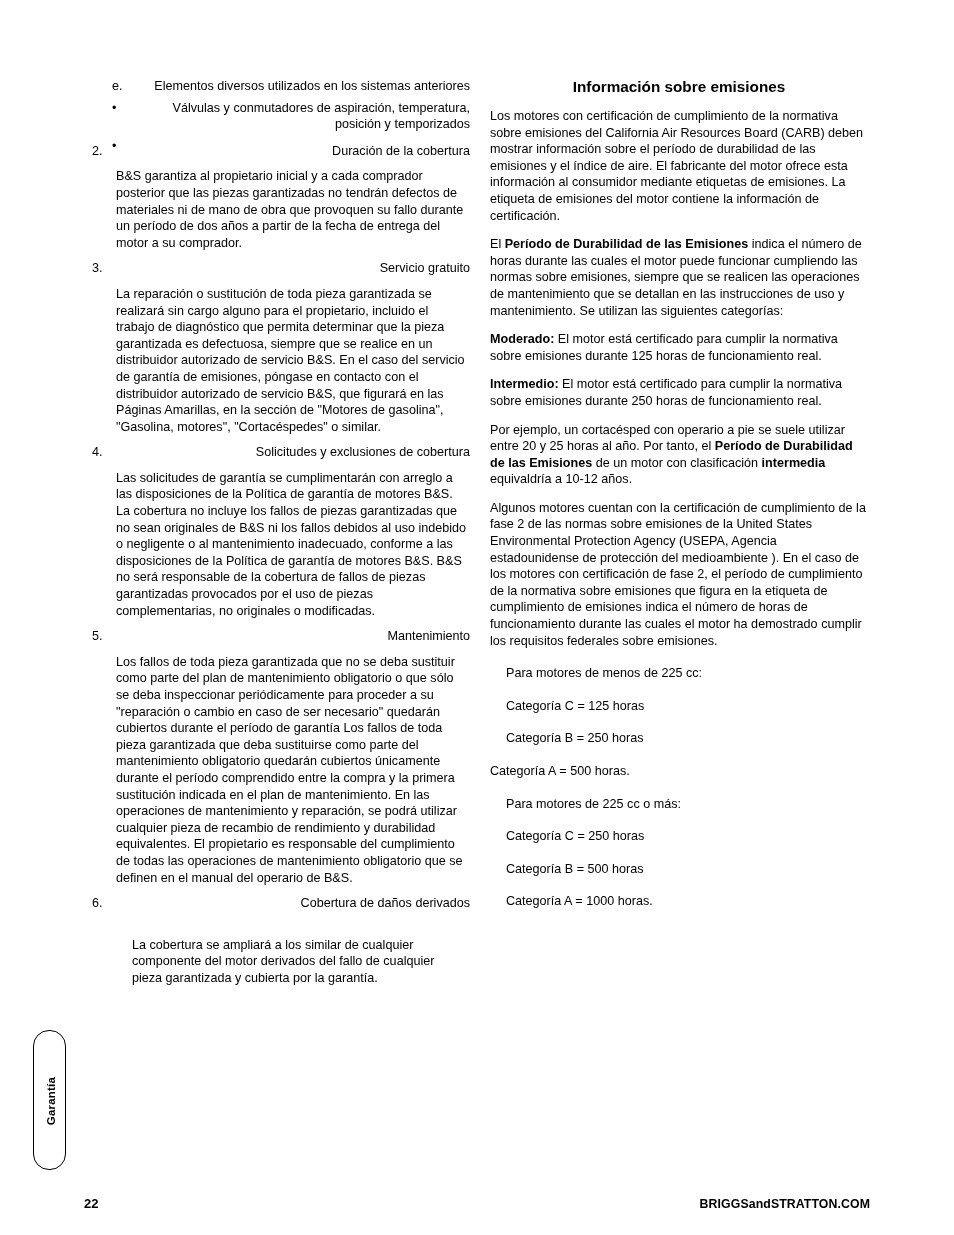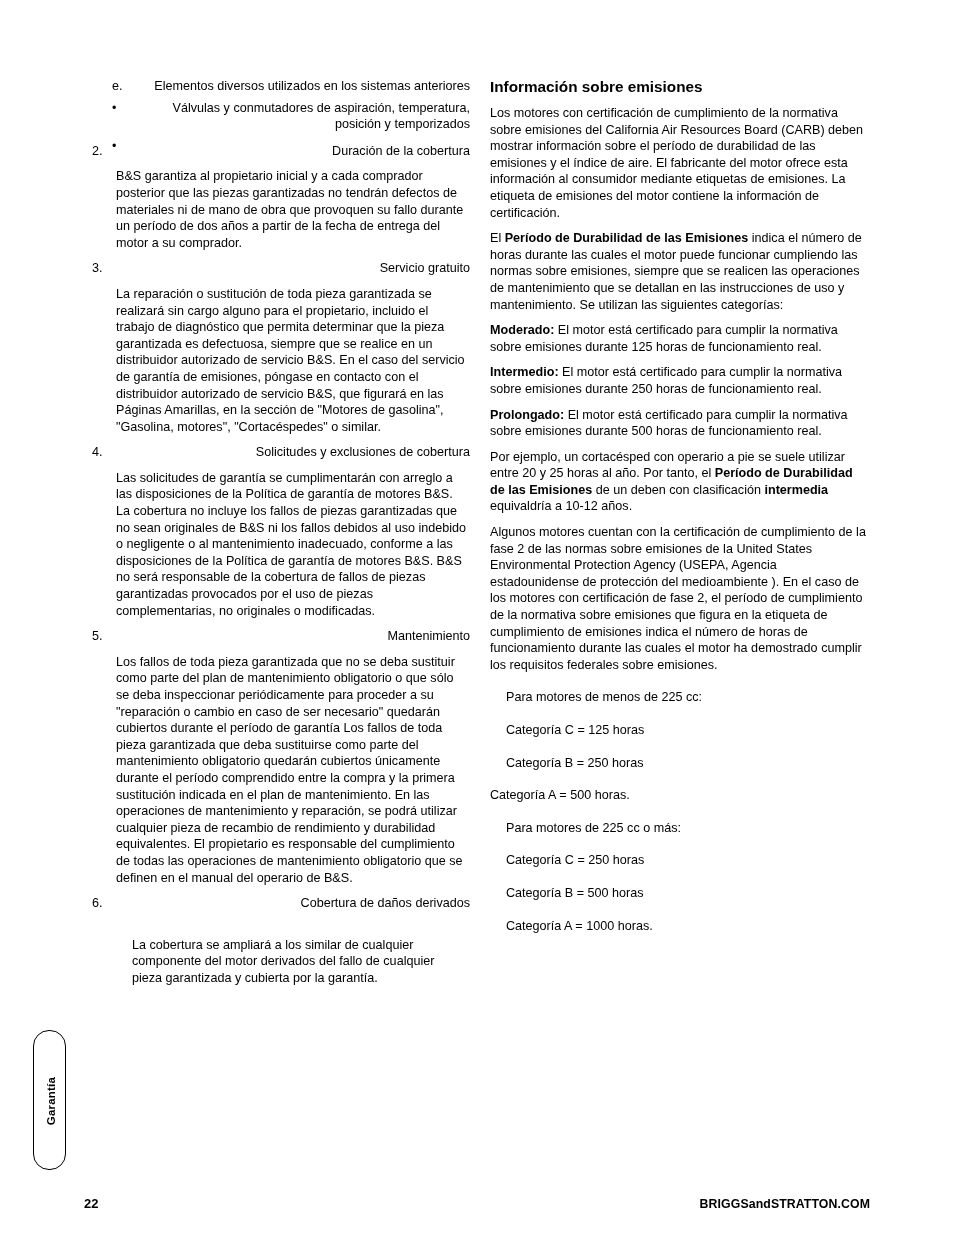--- a/index.html
+++ b/index.html
@@ -60,24 +60,25 @@
   .col-right {
     left: 490px;
     width: 378px;
   }
 
   h2.section-title {
     font-size: 15.3px;
     font-weight: bold;
     margin: 0 0 9px 0;
     line-height: 18px;
+    text-align: center;
   }
 
   p {
-    margin: 0 0 9px 0;
+    margin: 12px 0 9px 0;
   }
   p.tight {
     margin: 16px;
   }
 
   
   .li {
     position: relative;
     padding-left: 28px;
     margin-bottom: 2px;
@@ -198,23 +199,22 @@
     <h2 class="section-title">Información sobre emisiones</h2>
 
     <p>Los motores con certificación de cumplimiento de la normativa sobre emisiones del California Air Resources Board (CARB) deben mostrar información sobre el período de durabilidad de las emisiones y el índice de aire. El fabricante del motor ofrece esta información al consumidor mediante etiquetas de emisiones. La etiqueta de emisiones del motor contiene la información de certificación.</p>
 
     <p><span>El </span><b>Período de Durabilidad de las Emisiones</b><span> indica el número de horas durante las cuales el motor puede funcionar cumpliendo las normas sobre emisiones, siempre que se realicen las operaciones de mantenimiento que se detallan en las instrucciones de uso y mantenimiento. Se utilizan las siguientes categorías:</span></p>
 
     <p><b>Moderado:</b><span> El motor está certificado para cumplir la normativa sobre emisiones durante 125 horas de funcionamiento real.</span></p>
 
     <p><b>Intermedio:</b><span> El motor está certificado para cumplir la normativa sobre emisiones durante 250 horas de funcionamiento real.</span></p>
 
-    <p><b>Prolongado:</b><span> El motor está certificado para cumplir la normativa sobre emisiones durante 500 horas de funcionamiento real.</span></p>
-
-    <p><span>Por ejemplo, un cortacésped con operario a pie se suele utilizar entre 20 y 25 horas al año. Por tanto, el </span><b>Período de Durabilidad de las Emisiones</b><span> de un deben con clasificación </span><b>intermedia</b><span> equivaldría a 10-12 años.</span></p>
+
+    <p><span>Por ejemplo, un cortacésped con operario a pie se suele utilizar entre 20 y 25 horas al año. Por tanto, el </span><b>Período de Durabilidad de las Emisiones</b><span> de un motor con clasificación </span><b>intermedia</b><span> equivaldría a 10-12 años.</span></p>
 
     <p>Algunos motores cuentan con la certificación de cumplimiento de la fase 2 de las normas sobre emisiones de la United States Environmental Protection Agency (USEPA, Agencia estadounidense de protección del medioambiente ). En el caso de los motores con certificación de fase 2, el período de cumplimiento de la normativa sobre emisiones que figura en la etiqueta de cumplimiento de emisiones indica el número de horas de funcionamiento durante las cuales el motor ha demostrado cumplir los requisitos federales sobre emisiones.</p>
 
     <p class="tight">Para motores de menos de 225 cc:</p>
     <p class="tight">Categoría C = 125 horas</p>
     <p class="tight">Categoría B = 250 horas</p>
     <p>Categoría A = 500 horas.</p>
 
     <p class="tight">Para motores de 225 cc o más:</p>
     <p class="tight">Categoría C = 250 horas</p>

